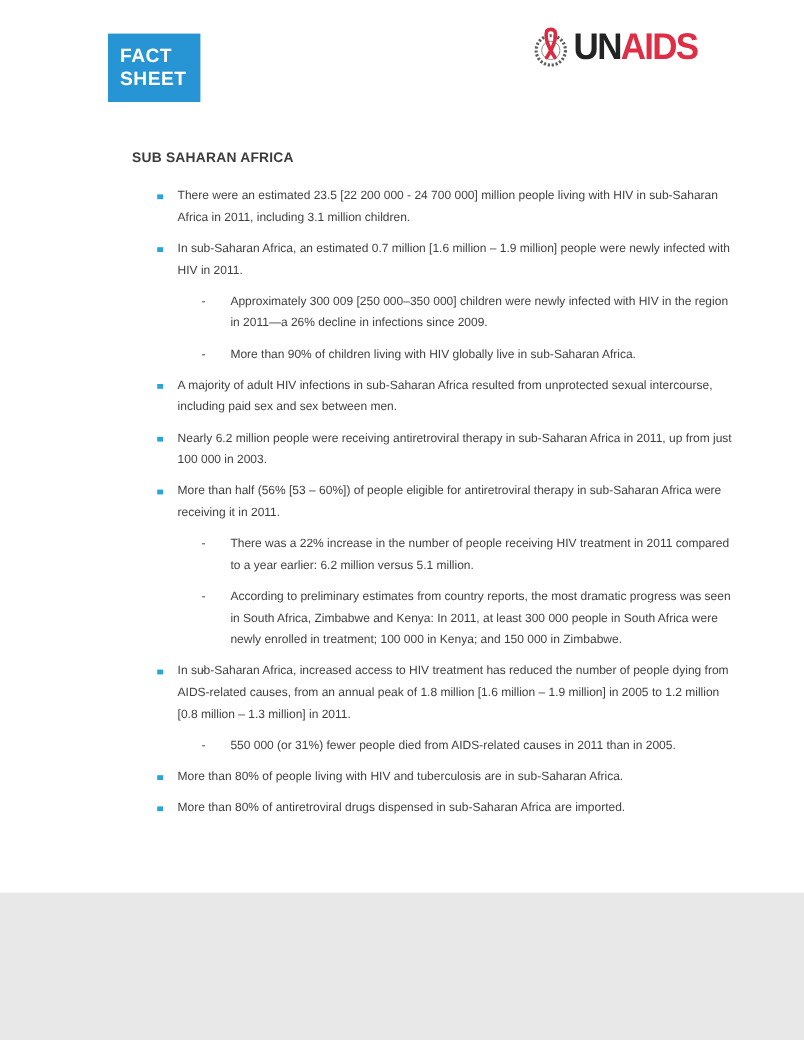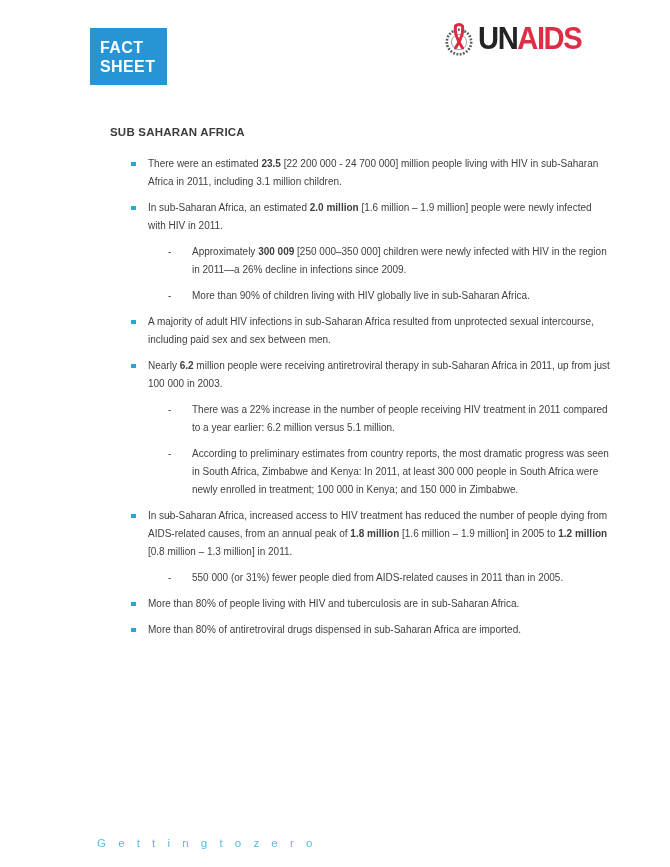--- a/index.html
+++ b/index.html
@@ -1,17 +1,17 @@
 <!DOCTYPE html>
 <html style="--badge-blue: #2795d3; --bullet-blue: #2aa5d8; --aids-red: #de2e46; --tagline-blue: #53bee4; --text-color: #3f3f3f;"><head>
 <meta charset="utf-8">
 <style>
   html,body { margin:0; padding:0; background:#e8e8e8; }
   .page {
-    position:relative; width:670px; height:867px; margin:0 auto;
+    position:relative; width:670px; height:744px; margin:0 auto;
     background:#ffffff; overflow:hidden;
     font-family:"Liberation Sans", sans-serif; color:var(--text-color,#3f3f3f);
   }
   
   .badge {
     position:absolute; left:90px; top:28px; width:77px; height:57px;
     background:var(--badge-blue,#2795d3); color:#ffffff; box-sizing:border-box;
     padding:10px 0 0 10px; font-weight:bold; font-size:16px; line-height:19px;
     letter-spacing:0.4px;
   }
@@ -32,21 +32,21 @@
   }
   .item { position:relative; margin:0 0 8px 0; font-size:10px; line-height:18px; }
   .item p { margin:0; }
   .lvl1 { padding-left:38px; }
   .lvl1 > .marker {
     position:absolute; left:21px; top:6.5px; width:4.5px; height:4.5px;
     background:var(--bullet-blue,#2aa5d8);
   }
   .lvl2 { padding-left:82px; }
   .lvl2 > .marker { position:absolute; left:58px; top:0; }
-  .item b { font-weight:bold; }
+  .item b { font-weight:normal; }
   
   .tagline {
     position:absolute; left:97px; top:837px; font-size:11.5px;
     color:var(--tagline-blue,#53bee4); letter-spacing:4.5px;
   }
 </style>
 </head>
 <body>
 
 <div class="page">
@@ -68,37 +68,41 @@
 
   <div class="content">
     <h1 class="heading">SUB SAHARAN AFRICA</h1>
     <div>
         <div class="item lvl1">
           <span class="marker"></span>
           <p><span>There were an estimated </span><b>23.5</b><span> [22 200 000 - 24 700 000] million people living with HIV in sub-Saharan Africa in 2011, including 3.1 million children.</span></p>
         </div>
         <div class="item lvl1">
           <span class="marker"></span>
-          <p><span>In sub-Saharan Africa, an estimated </span><b>2.0 million</b><span> [1.6 million – 1.9 million] people were newly infected with HIV in 2011.</span></p>
+          <p><span>In sub-Saharan Africa, an estimated </span><b>0.7 million</b><span> [1.6 million – 1.9 million] people were newly infected with HIV in 2011.</span></p>
         </div>
         <div class="item lvl2">
           <span class="marker">-</span>
           <p><span>Approximately </span><b>300 009</b><span> [250 000–350 000] children were newly infected with HIV in the region in 2011—a 26% decline in infections since 2009.</span></p>
         </div>
         <div class="item lvl2">
           <span class="marker">-</span>
           <p><span>More than 90% of children living with HIV globally live in sub-Saharan Africa.</span></p>
         </div>
         <div class="item lvl1">
           <span class="marker"></span>
           <p><span>A majority of adult HIV infections in sub-Saharan Africa resulted from unprotected sexual intercourse, including paid sex and sex between men.</span></p>
         </div>
         <div class="item lvl1">
           <span class="marker"></span>
           <p><span>Nearly </span><b>6.2</b><span> million people were receiving antiretroviral therapy in sub-Saharan Africa in 2011, up from just 100 000 in 2003.</span></p>
+        </div>
+        <div class="item lvl1">
+          <span class="marker"></span>
+          <p><span>More than half (</span><b>56%</b><span> [53 – 60%]) of people eligible for antiretroviral therapy in sub-Saharan Africa were receiving it in 2011.</span></p>
         </div>
         <div class="item lvl2">
           <span class="marker">-</span>
           <p><span>There was a 22% increase in the number of people receiving HIV treatment in 2011 compared to a year earlier: 6.2 million versus 5.1 million.</span></p>
         </div>
         <div class="item lvl2">
           <span class="marker">-</span>
           <p><span>According to preliminary estimates from country reports, the most dramatic progress was seen in South Africa, Zimbabwe and Kenya: In 2011, at least 300 000 people in South Africa were newly enrolled in treatment; 100 000 in Kenya; and 150 000 in Zimbabwe.</span></p>
         </div>
         <div class="item lvl2">

